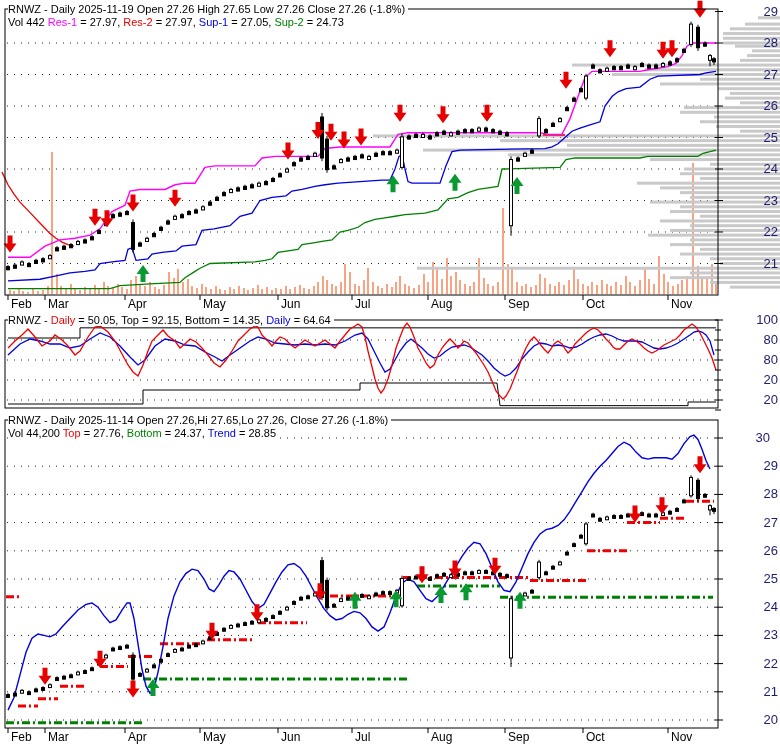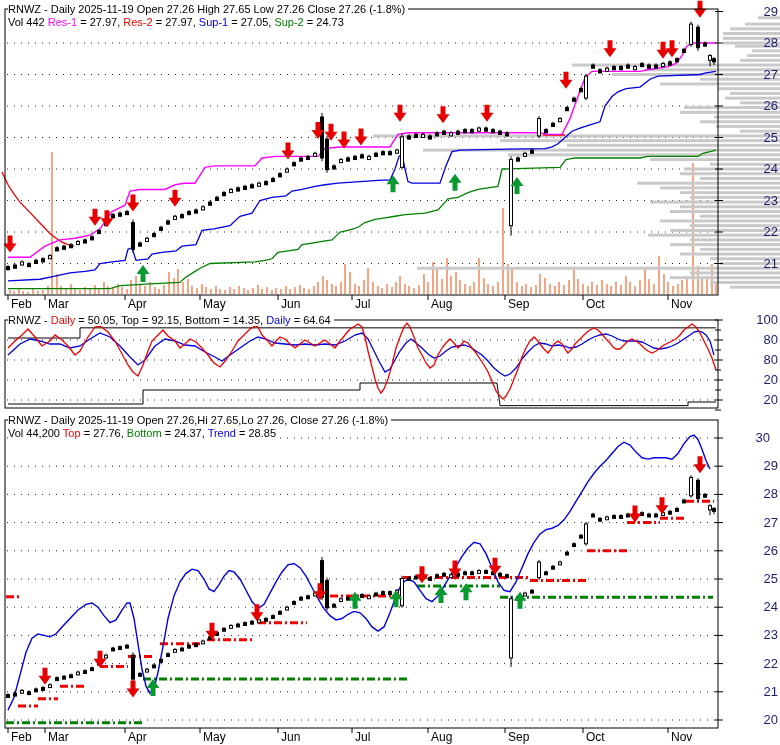--- a/index.html
+++ b/index.html
@@ -785,21 +785,21 @@
       <line x1="278" y1="728" x2="278" y2="733" stroke="#000" stroke-width="1"></line>
       <line x1="352" y1="728" x2="352" y2="733" stroke="#000" stroke-width="1"></line>
       <line x1="428" y1="728" x2="428" y2="733" stroke="#000" stroke-width="1"></line>
       <line x1="505" y1="728" x2="505" y2="733" stroke="#000" stroke-width="1"></line>
       <line x1="583" y1="728" x2="583" y2="733" stroke="#000" stroke-width="1"></line>
       <line x1="668" y1="728" x2="668" y2="733" stroke="#000" stroke-width="1"></line>
     </svg>
   <div class="hdr" id="h1a" style="left:8px;top:3px"><span style="color: rgb(0, 0, 0);">RNWZ - Daily 2025-11-19 Open 27.26  High 27.65  Low 27.26  Close 27.26 (-1.8%)</span></div>
   <div class="hdr" id="h1b" style="left:8px;top:16px"><span style="color: rgb(0, 0, 0);">Vol 442 </span><span style="color: rgb(255, 0, 255);">Res-1</span><span style="color: rgb(0, 0, 0);"> = 27.97, </span><span style="color: rgb(240, 0, 0);">Res-2</span><span style="color: rgb(0, 0, 0);"> = 27.97, </span><span style="color: rgb(0, 0, 224);">Sup-1</span><span style="color: rgb(0, 0, 0);"> = 27.05, </span><span style="color: rgb(0, 128, 0);">Sup-2</span><span style="color: rgb(0, 0, 0);"> = 24.73</span></div>
   <div class="hdr" id="h2" style="left:8px;top:314px"><span style="color: rgb(0, 0, 0);">RNWZ - </span><span style="color: rgb(240, 0, 0);">Daily</span><span style="color: rgb(0, 0, 0);"> = 50.05, Top = 92.15, Bottom = 14.35, </span><span style="color: rgb(0, 0, 224);">Daily</span><span style="color: rgb(0, 0, 0);"> = 64.64</span></div>
-  <div class="hdr" id="h3a" style="left:8px;top:414px"><span style="color: rgb(0, 0, 0);">RNWZ - Daily 2025-11-19 Open 27.26,Hi 27.65,Lo 27.26, Close 27.26 (-1.8%)</span></div>
+  <div class="hdr" id="h3a" style="left:8px;top:414px"><span style="color: rgb(0, 0, 0);">RNWZ - Daily 2025-11-14 Open 27.26,Hi 27.65,Lo 27.26, Close 27.26 (-1.8%)</span></div>
   <div class="hdr" id="h3b" style="left:8px;top:427px"><span style="color: rgb(0, 0, 0);">Vol 44,200 </span><span style="color: rgb(240, 0, 0);">Top</span><span style="color: rgb(0, 0, 0);"> = 27.76, </span><span style="color: rgb(0, 128, 0);">Bottom</span><span style="color: rgb(0, 0, 0);"> = 24.37, </span><span style="color: rgb(0, 0, 224);">Trend</span><span style="color: rgb(0, 0, 0);"> = 28.85</span></div>
   <div id="labels">
       <div class="ylab" style="left: 746px; top: 255.5px;">21</div>
       <div class="ylab" style="left: 746px; top: 224px;">22</div>
       <div class="ylab" style="left: 746px; top: 192.5px;">23</div>
       <div class="ylab" style="left: 746px; top: 161px;">24</div>
       <div class="ylab" style="left: 746px; top: 129.5px;">25</div>
       <div class="ylab" style="left: 746px; top: 98px;">26</div>
       <div class="ylab" style="left: 746px; top: 66.5px;">27</div>
       <div class="ylab" style="left: 746px; top: 35px;">28</div>

